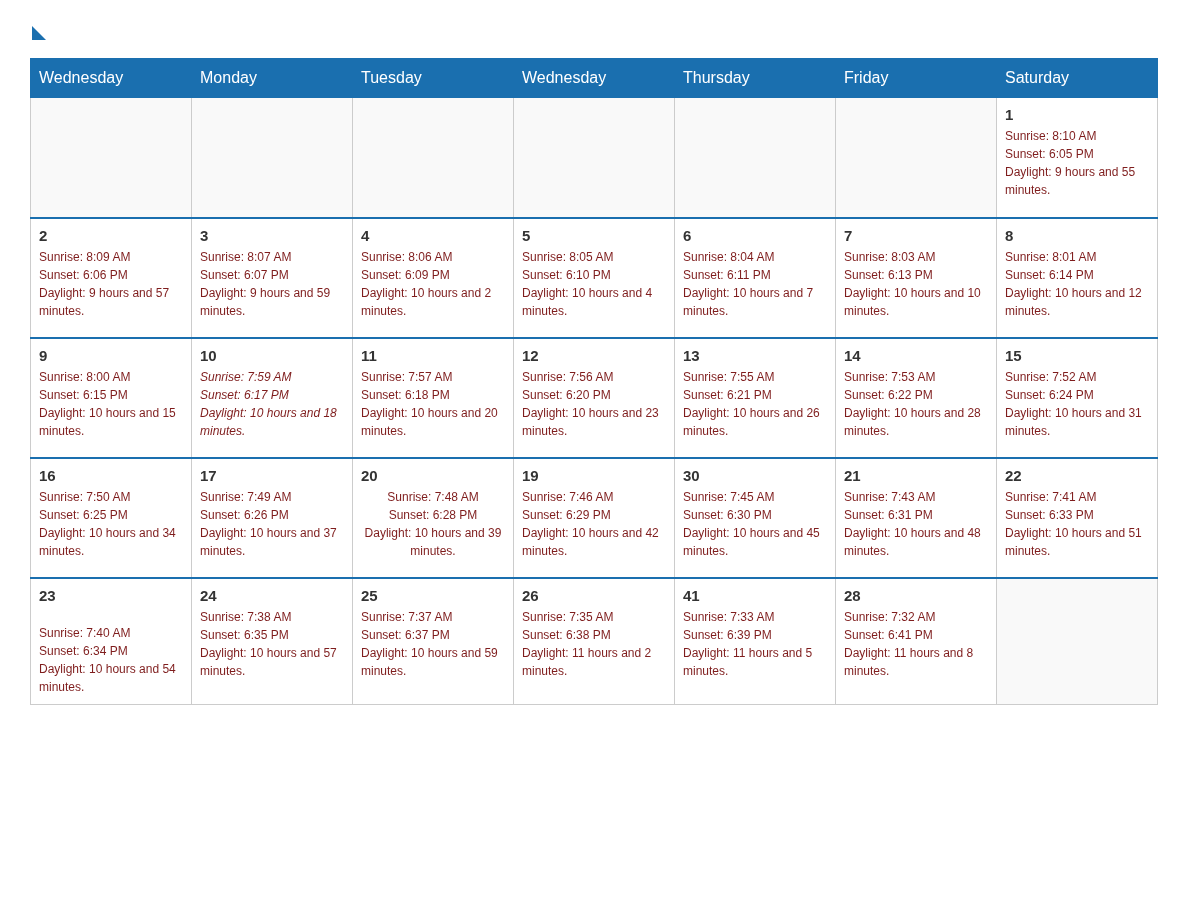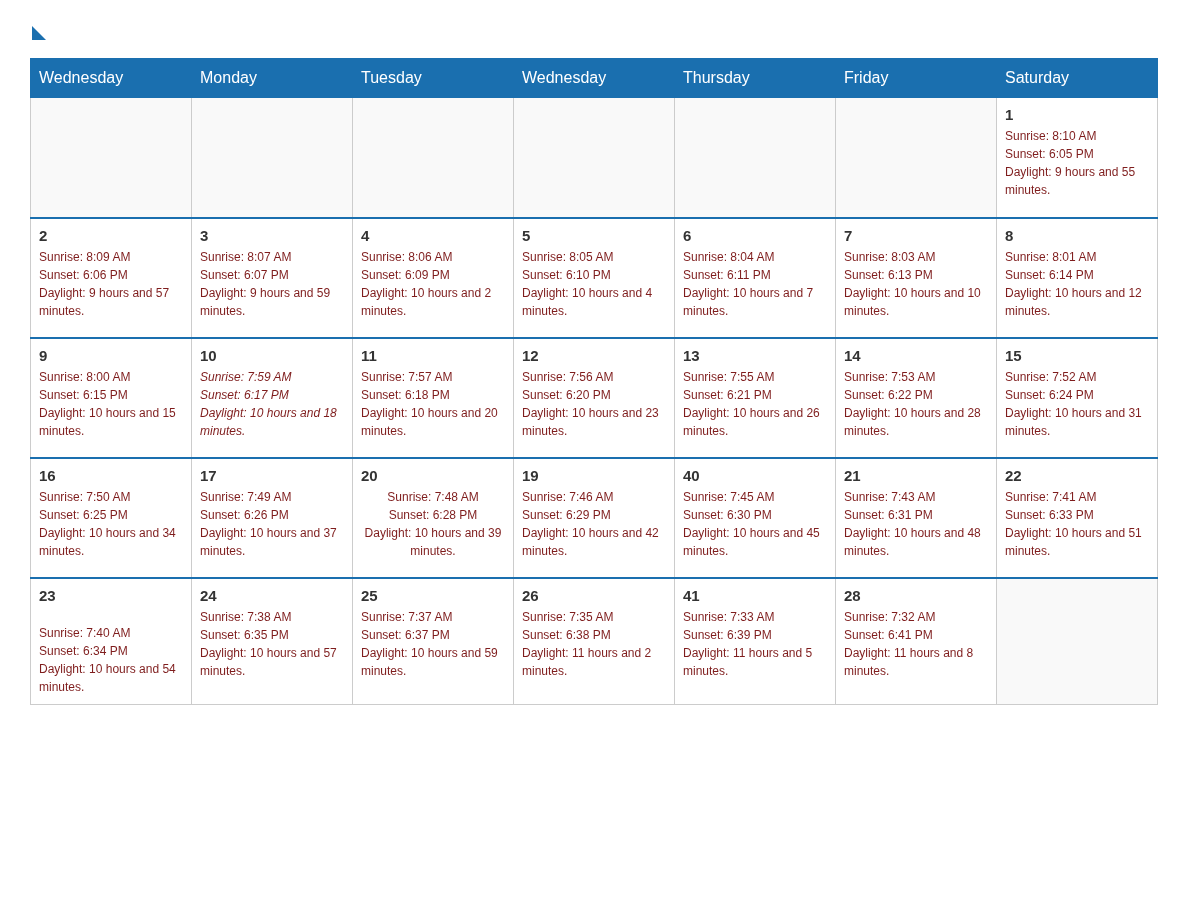--- a/index.html
+++ b/index.html
@@ -260,21 +260,21 @@
 Sunset: 6:28 PM
 Daylight: 10 hours and 39 minutes.</div>
         </td>
         <td class="border-top-blue">
           <span class="day-number">19</span>
           <div class="day-info" style="white-space: pre-line;">Sunrise: 7:46 AM
 Sunset: 6:29 PM
 Daylight: 10 hours and 42 minutes.</div>
         </td>
         <td class="border-top-blue">
-          <span class="day-number">40</span>
+          <span class="day-number">30</span>
           <div class="day-info" style="white-space: pre-line;">Sunrise: 7:45 AM
 Sunset: 6:30 PM
 Daylight: 10 hours and 45 minutes.</div>
         </td>
         <td class="border-top-blue">
           <span class="day-number">21</span>
           <div class="day-info" style="white-space: pre-line;">Sunrise: 7:43 AM
 Sunset: 6:31 PM
 Daylight: 10 hours and 48 minutes.</div>
         </td>

